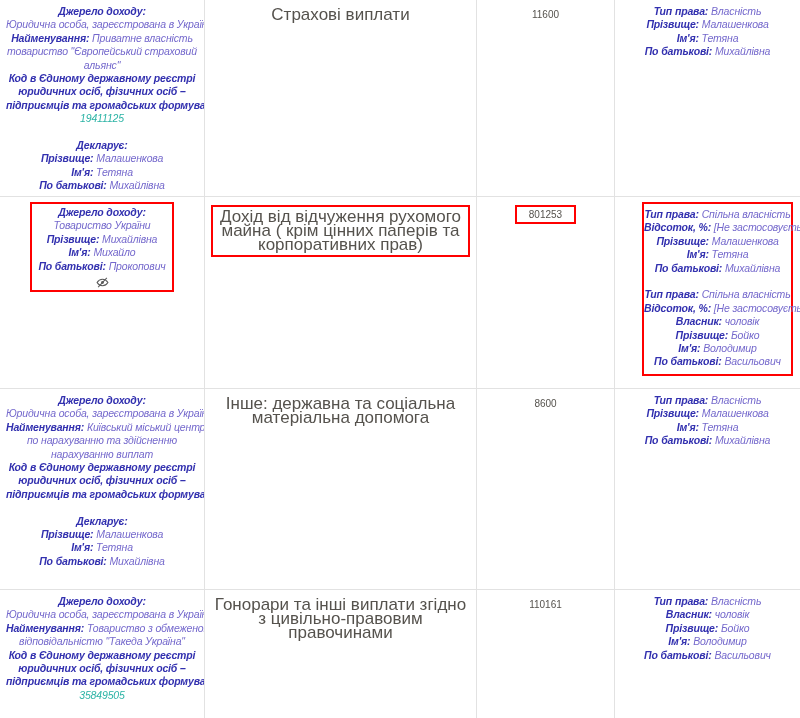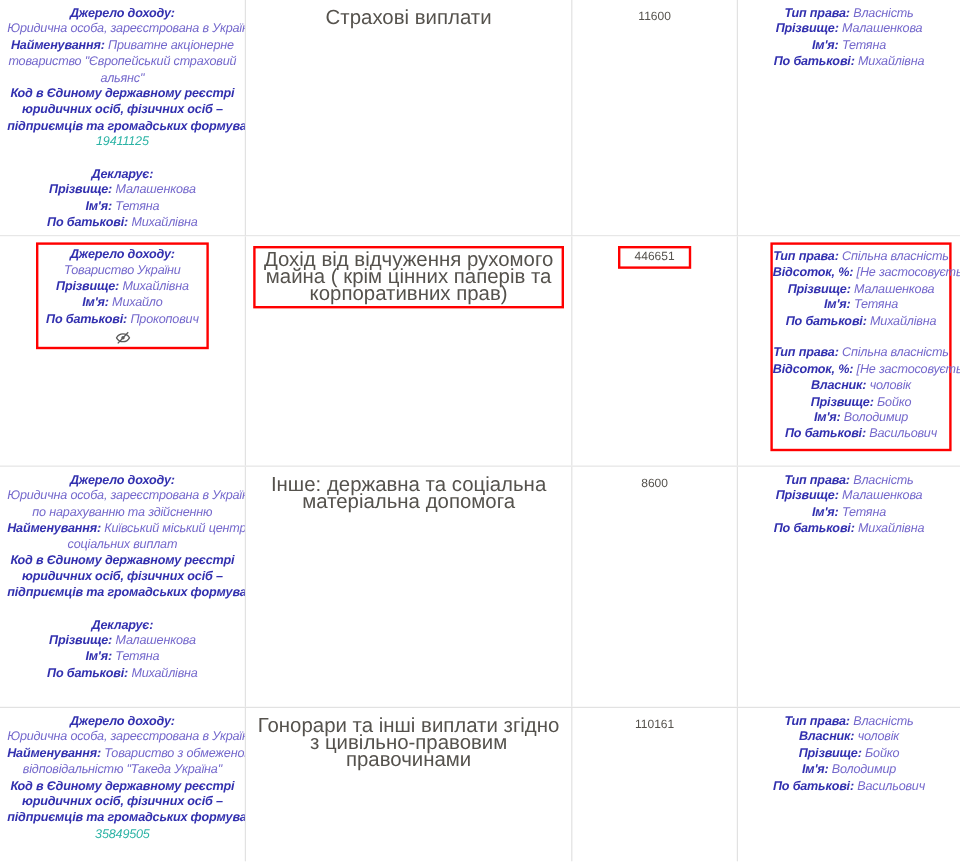--- a/index.html
+++ b/index.html
@@ -37,21 +37,21 @@
 </style>
 </head>
 <body>
 
 <div class="table">
 
   <div class="row r1">
     <div class="cell c1">
       <div class="line"><span class="lbl">Джерело доходу:</span></div>
       <div class="line val">Юридична особа, зареєстрована в Україні</div>
-      <div class="line"><span class="lbl">Найменування:</span> <span class="val">Приватне акціонерне</span></div>
+      <div class="line"><span class="lbl">Найменування:</span> <span class="val">Приватне власність</span></div>
       <div class="line val">товариство "Європейський страховий</div>
       <div class="line val">альянс"</div>
       <div class="line lbl">Код в Єдиному державному реєстрі</div>
       <div class="line lbl">юридичних осіб, фізичних осіб –</div>
       <div class="line lbl">підприємців та громадських формувань:</div>
       <div class="line code">19411125</div>
       <div class="gap"></div>
       <div class="line"><span class="lbl">Декларує:</span></div>
       <div class="line"><span class="lbl">Прізвище:</span> <span class="val">Малашенкова</span></div>
       <div class="line"><span class="lbl">Ім'я:</span> <span class="val">Тетяна</span></div>
@@ -81,21 +81,21 @@
             <circle cx="12" cy="12" r="2.6" fill="#5a5a5a"></circle>
             <line x1="4" y1="20.5" x2="20" y2="3.5" stroke="#5a5a5a" stroke-width="2"></line>
           </svg>
         </div>
       </div>
     </div>
     <div class="cell c2">
       <div class="redbox type-box"><span>Дохід від відчуження рухомого майна ( крім цінних паперів та корпоративних прав)</span></div>
     </div>
     <div class="cell c3">
-      <span class="redbox amt-box"><span>446651</span></span>
+      <span class="redbox amt-box"><span>801253</span></span>
     </div>
     <div class="cell c4">
       <div class="redbox rights-box">
         <div class="line"><span class="lbl">Тип права:</span> <span class="val">Спільна власність</span></div>
         <div class="line"><span class="lbl">Відсоток, %:</span> <span class="val">[Не застосовується]</span></div>
         <div class="line"><span class="lbl">Прізвище:</span> <span class="val">Малашенкова</span></div>
         <div class="line"><span class="lbl">Ім'я:</span> <span class="val">Тетяна</span></div>
         <div class="line"><span class="lbl">По батькові:</span> <span class="val">Михайлівна</span></div>
         <div class="gap"></div>
         <div class="line"><span class="lbl">Тип права:</span> <span class="val">Спільна власність</span></div>
@@ -105,23 +105,23 @@
         <div class="line"><span class="lbl">Ім'я:</span> <span class="val">Володимир</span></div>
         <div class="line"><span class="lbl">По батькові:</span> <span class="val">Васильович</span></div>
       </div>
     </div>
   </div>
 
   <div class="row r3">
     <div class="cell c1">
       <div class="line"><span class="lbl">Джерело доходу:</span></div>
       <div class="line val">Юридична особа, зареєстрована в Україні</div>
+      <div class="line"><span class="lbl">Найменування:</span> <span class="val">Київський міський центр</span></div>
       <div class="line val">по нарахуванню та здійсненню</div>
-      <div class="line"><span class="lbl">Найменування:</span> <span class="val">Київський міський центр</span></div>
-      <div class="line val">соціальних виплат</div>
+      <div class="line val">нарахуванню виплат</div>
       <div class="line lbl">Код в Єдиному державному реєстрі</div>
       <div class="line lbl">юридичних осіб, фізичних осіб –</div>
       <div class="line lbl">підприємців та громадських формувань:</div>
       <div class="gap"></div>
       <div class="line"><span class="lbl">Декларує:</span></div>
       <div class="line"><span class="lbl">Прізвище:</span> <span class="val">Малашенкова</span></div>
       <div class="line"><span class="lbl">Ім'я:</span> <span class="val">Тетяна</span></div>
       <div class="line"><span class="lbl">По батькові:</span> <span class="val">Михайлівна</span></div>
     </div>
     <div class="cell c2"><span>Інше: державна та соціальна матеріальна допомога</span></div>

